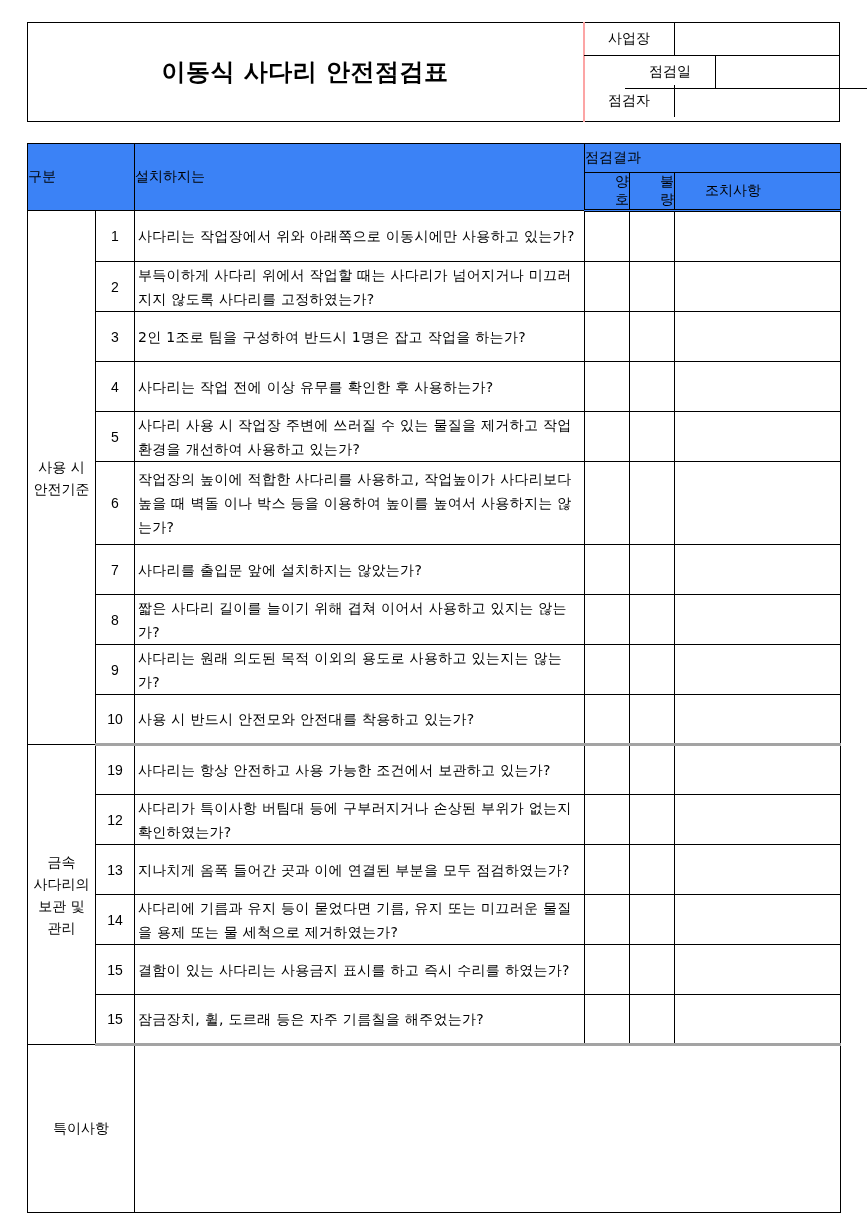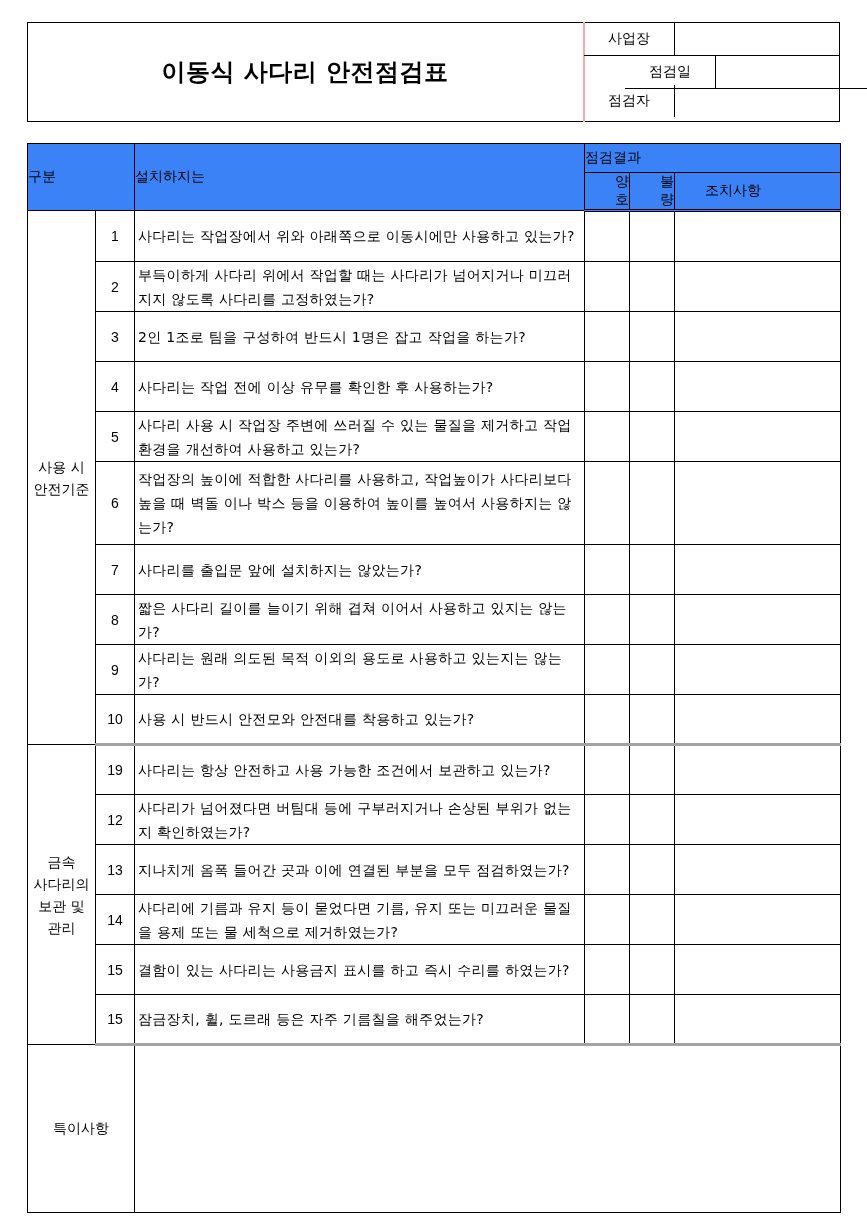--- a/index.html
+++ b/index.html
@@ -145,21 +145,21 @@
 보관 및
 관리</span></td>
       <td class="num">19</td>
       <td class="item">사다리는 항상 안전하고 사용 가능한 조건에서 보관하고 있는가?</td>
       <td class="chk"></td>
       <td class="chk"></td>
       <td class="chk"></td>
     </tr>
     <tr class="row" style="height:50px;">
       <td class="num">12</td>
-      <td class="item">사다리가 넘어졌다면 버팀대 등에 구부러지거나 손상된 부위가 없는지 확인하였는가?</td>
+      <td class="item">사다리가 특이사항 버팀대 등에 구부러지거나 손상된 부위가 없는지 확인하였는가?</td>
       <td class="chk"></td>
       <td class="chk"></td>
       <td class="chk"></td>
     </tr>
     <tr class="row" style="height:50px;">
       <td class="num">13</td>
       <td class="item">지나치게 옴폭 들어간 곳과 이에 연결된 부분을 모두 점검하였는가?</td>
       <td class="chk"></td>
       <td class="chk"></td>
       <td class="chk"></td>

